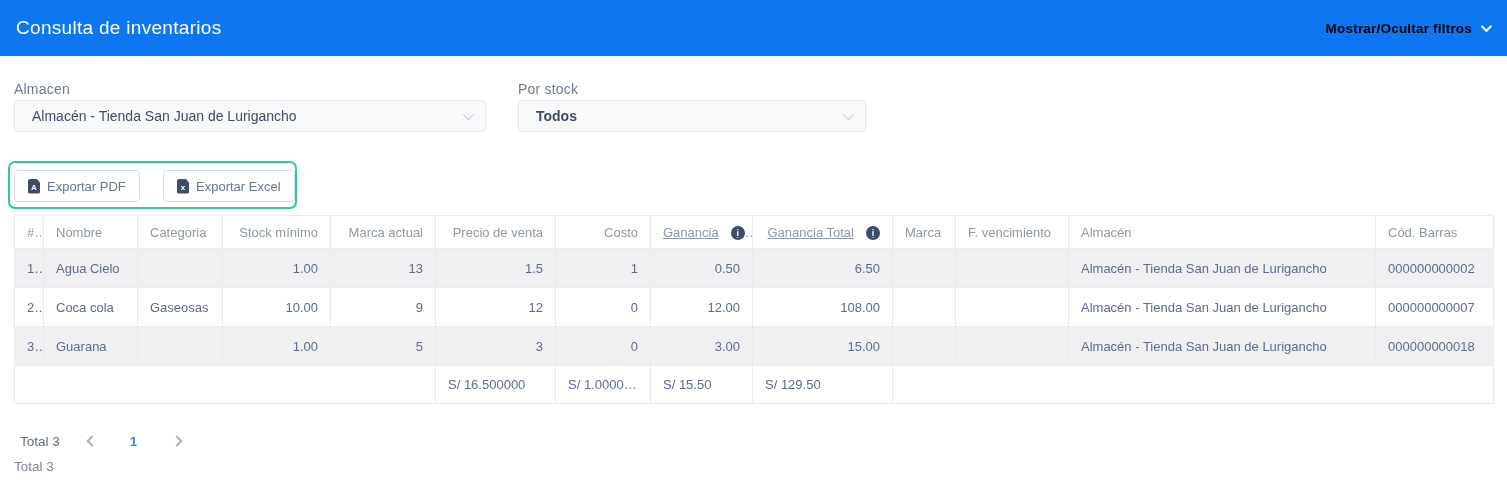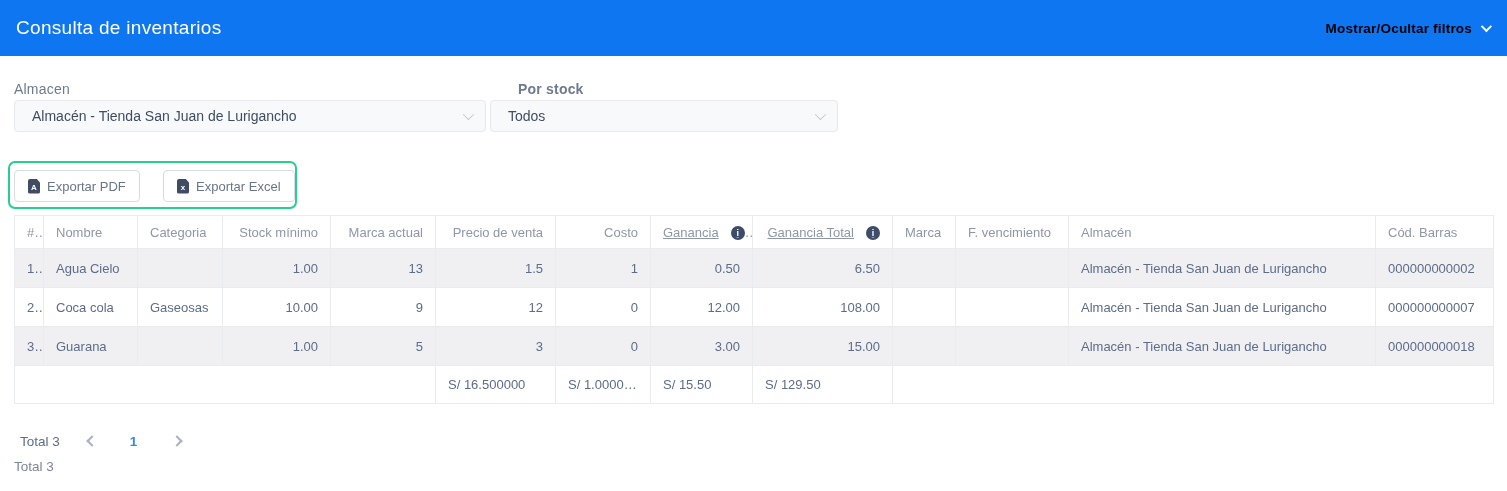--- a/index.html
+++ b/index.html
@@ -36,29 +36,29 @@
     border-right: 2px solid currentColor; border-bottom: 2px solid currentColor;
     transform: rotate(45deg) translateY(-2px);
   }
   .filters-toggle .chev { border-color: #ffffff; }
 
   
   .filter-label {
     position: absolute; font-size: 14px; color: #6e7b8f; letter-spacing: .2px;
   }
   .lbl-almacen { left: 14px; top: 81px; }
-  .lbl-stock   { left: 518px; top: 81px; font-weight: bold; }
+  .lbl-stock   { left: 518px; top: 81px; }
   .select {
     position: absolute; top: 100px; height: 32px;
     background: #f8f9fb; border: 1px solid #e7e9ee; border-radius: 4px;
     display: flex; align-items: center; justify-content: space-between;
     padding: 0 14px 0 17px; cursor: pointer;
   }
   .sel-almacen { left: 14px; width: 472px; }
-  .sel-stock   { left: 490px; width: 348px; }
+  .sel-stock   { left: 518px; width: 348px; font-weight: bold; }
   .select-value { font-size: 14px; color: #3f4d63; white-space: nowrap; }
   .select .chev { border-color: #c3cad4; border-width: 1.5px; width: 8px; height: 8px; }
 
   
   .export-highlight {
     position: absolute; left: 8px; top: 161px; width: 289px; height: 48px;
     border: 2.5px solid #27cf8e; border-radius: 7px;
     pointer-events: none;
   }
   .btn {

